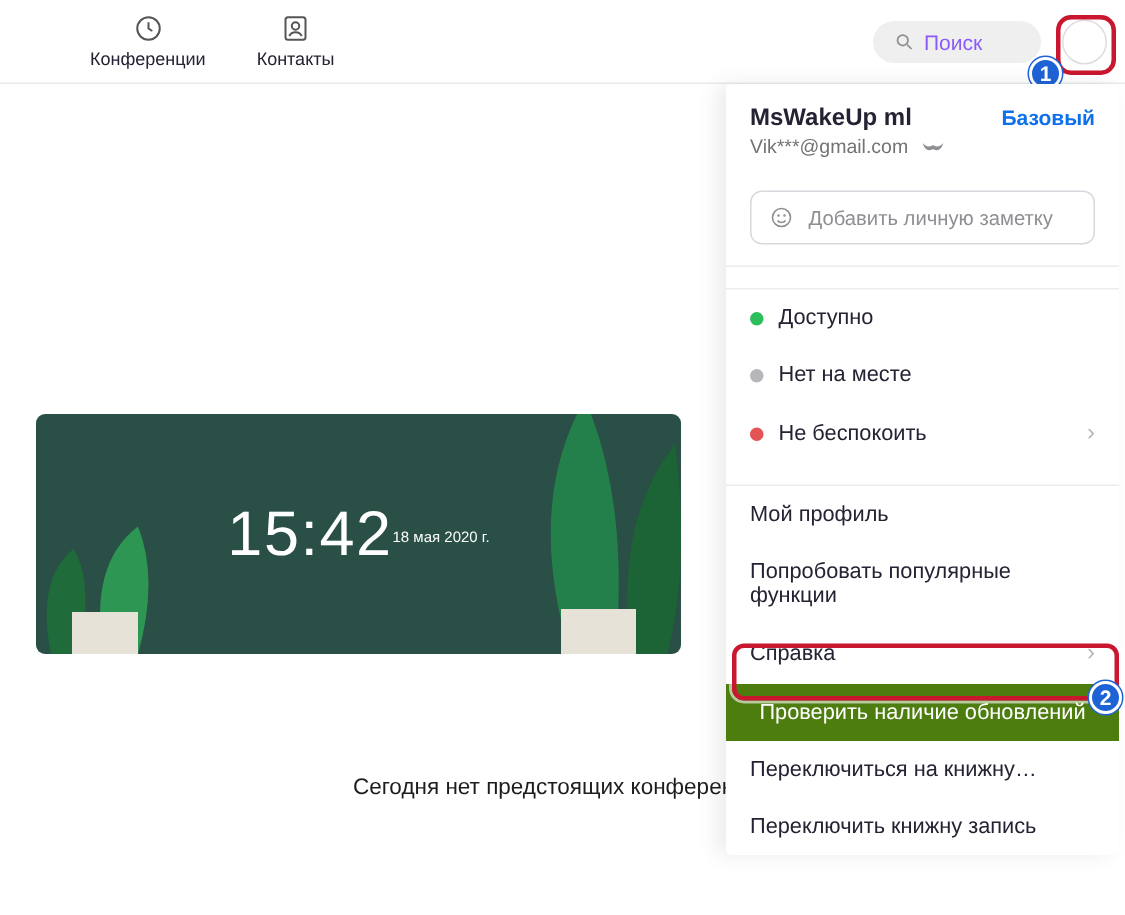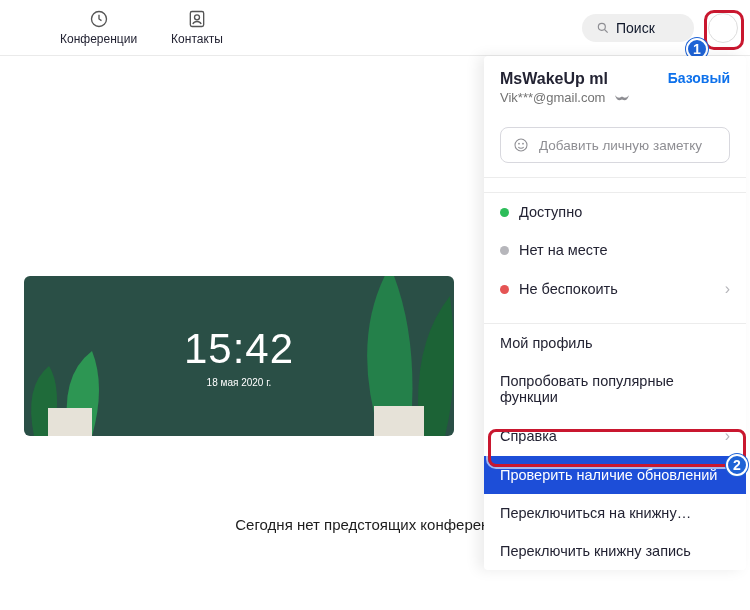--- a/index.html
+++ b/index.html
@@ -13,21 +13,21 @@
     border-bottom: 1px solid #eaeaea;
   }
   .nav-tabs { display: flex; gap: 34px; margin-left: 48px; }
   .nav-tab { display: flex; flex-direction: column; align-items: center; gap: 3px; cursor: pointer; }
   .nav-tab svg { width: 20px; height: 20px; stroke: #555; fill: none; stroke-width: 1.6; }
   .nav-tab span { font-size: 12px; color: #232333; }
   .spacer { flex: 1; }
   .search {
     display: flex; align-items: center; gap: 6px;
     background: #efefef; border-radius: 16px; padding: 6px 14px;
-    width: 112px; color: #0f172a; font-size: 14px;
+    width: 112px; color: #8b5cf6; font-size: 14px;
   }
   .search svg { width: 14px; height: 14px; stroke: #8e8e93; fill: none; stroke-width: 2;}
   .avatar-btn {
     width: 30px; height: 30px; border-radius: 50%; margin-left: 14px;
     background: #f5f5f5 radial-gradient(circle at 40% 40%, #9be27a 3px, transparent 4px),
                radial-gradient(circle at 62% 55%, #e06a6a 3px, transparent 4px),
                radial-gradient(circle at 45% 62%, #5aa0e6 3px, transparent 4px);
     border: 1px solid #ddd; position: relative; cursor: pointer;
   }
 
@@ -42,21 +42,21 @@
     display: flex; align-items: center; justify-content: center;
     border: 2px solid #fff; box-shadow: 0 0 0 1px #1e63d6;
     pointer-events: none;
   }
 
   .main { display: flex; height: calc(100% - 56px); }
   .content { flex: 1; padding: 0 0 20px 0; }
   .card-wrap { margin: 220px 18px 0 24px; }
   .clock-card {
     background: #2a4f46; border-radius: 6px; width: 430px; height: 160px;
-    position: relative; overflow: hidden; display: flex; flex-direction: column;
+    position: relative; overflow: hidden; display: flex; flex-direction: row;
     align-items: center; justify-content: center; color: #fff;
   }
   .clock-time { font-size: 42px; font-weight: 300; letter-spacing: 1px; }
   .clock-date { font-size: 10px; margin-top: 4px; }
   .note-msg { text-align: center; font-size: 15px; margin-top: 80px; color: #1d1d1d;}
 
   .dropdown {
     position: absolute; top: 56px; right: 4px;
     width: 262px; background: #fff;
     border: none; border-radius: 4px;
@@ -73,21 +73,21 @@
     margin: 12px 16px 0; border: 1px solid #d8d8de; border-radius: 8px;
     padding: 9px 12px; display: flex; align-items: center; gap: 10px;
     font-size: 13.5px; color: #8e8e93;
   }
   .note-input svg { width:16px; height:16px; stroke:#8e8e93; fill:none; stroke-width:1.6;}
   .dd-sep { height:1px; background:#ececec; margin: 14px 0 0; }
   .dd-item {
     display: flex; align-items: center; gap: 10px;
     padding: 11px 16px; font-size: 14.5px; cursor: pointer; position: relative;
   }
-  .dd-item.sel { background: #1d4ed8; color: #fff; }
+  .dd-item.sel { background: #4d7c0f; color: #fff; justify-content: center; }
   .status-dot { width: 9px; height: 9px; border-radius: 50%; }
   .status-dot.green { background: #2dbd5a; }
   .status-dot.grey { background: #b6b6bb; }
   .status-dot.red { background: #e55454; }
   .chev { margin-left: auto; color: #b6b6bb; font-size: 16px;}
   .gear-ico svg { width:15px; height:15px; stroke:#6a6a70; fill:none; stroke-width:1.8;}
 
   
   .plantsvg { position:absolute; }
 </style>

